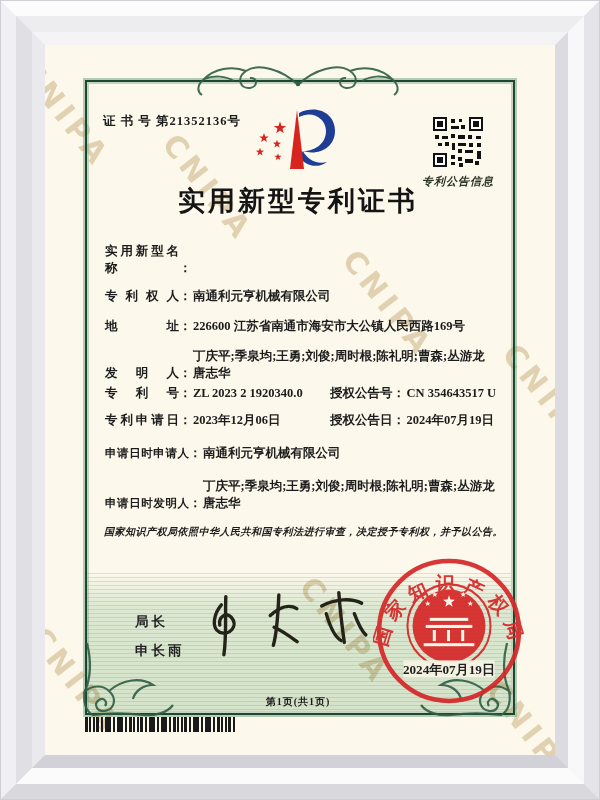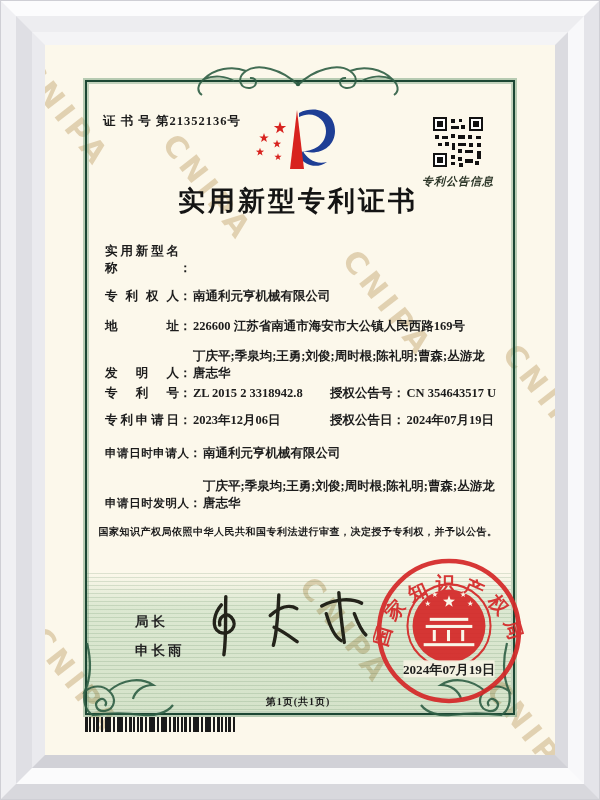--- a/index.html
+++ b/index.html
@@ -38,22 +38,22 @@
          font-size:27px;font-weight:700;letter-spacing:3px;color:#141414;}
   .row{position:absolute;left:60px;width:400px;display:flex;align-items:flex-end;
        font-size:12.5px;font-weight:700;line-height:17px;}
   .lbl{display:inline-block;width:74px;text-align:justify;text-align-last:justify;flex:none;}
   .lbl.wide{width:84px;font-size:11.5px;text-align-last:justify;}
   .colon{flex:none;width:14px;}
   .val{flex:1;}
   .pair{position:absolute;display:flex;font-size:12.5px;font-weight:700;line-height:17px;}
   .pair .plbl{flex:none;}
   .pair .colon{width:14px;}
-  .legal{position:absolute;left:48px;width:410px;text-align:center;font-size:10px;
-         font-weight:600;letter-spacing:.5px;color:#1b1b1b;}
+  .legal{position:absolute;left:48px;width:410px;text-align:right;font-size:10px;
+         font-style:italic;font-weight:600;letter-spacing:.5px;color:#1b1b1b;}
   .signer{position:absolute;left:90px;top:568px;font-family:"Liberation Sans","DejaVu Sans",sans-serif;
           font-weight:700;font-size:13.5px;letter-spacing:3px;color:#222;}
   .signer div{margin-bottom:11px;}
   .sig{position:absolute;left:150px;top:543px;transform:rotate(-4deg);}
   .seal{position:absolute;left:328px;top:510px;opacity:.93;mix-blend-mode:multiply;z-index:5;}
   .pageno{position:absolute;left:40px;top:650px;width:426px;text-align:center;
           font-size:10px;font-weight:600;letter-spacing:1px;}
   .barcode{position:absolute;left:40px;top:672px;width:152px;height:15px;
      background:
        repeating-linear-gradient(90deg,#1a1a1a 0 2px,transparent 2px 4px),
@@ -150,21 +150,21 @@
         <span class="lbl">发明人</span>
           <span class="colon">：</span>
         <span class="val">
           <span style="display:block">丁庆平;季泉均;王勇;刘俊;周时根;陈礼明;曹森;丛游龙</span>
           <span style="display:block">唐志华</span>
         </span>
       </div>
       <div class="row" style="top:340px">
         <span class="lbl">专利号</span>
           <span class="colon">：</span>
-        <span class="val">ZL 2015 2 3318942.8</span>
+        <span class="val">ZL 2023 2 1920340.0</span>
       </div>
       <div class="pair" style="left:285px;top:340px">
         <span class="plbl">授权公告号</span>
           <span class="colon">：</span>
         <span>CN 354643517 U</span>
       </div>
       <div class="row" style="top:367px">
         <span class="lbl">专利申请日</span>
           <span class="colon">：</span>
         <span class="val">2023年12月06日</span>

